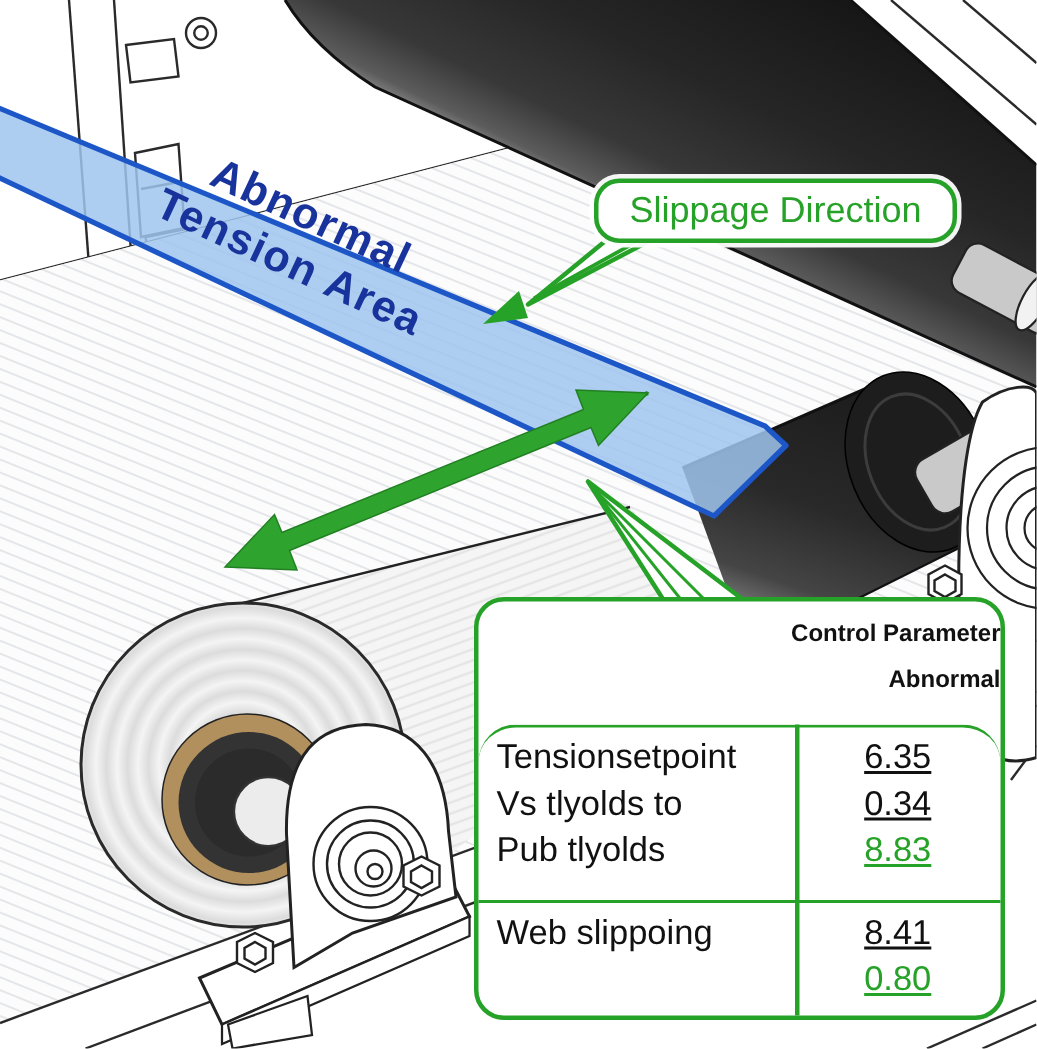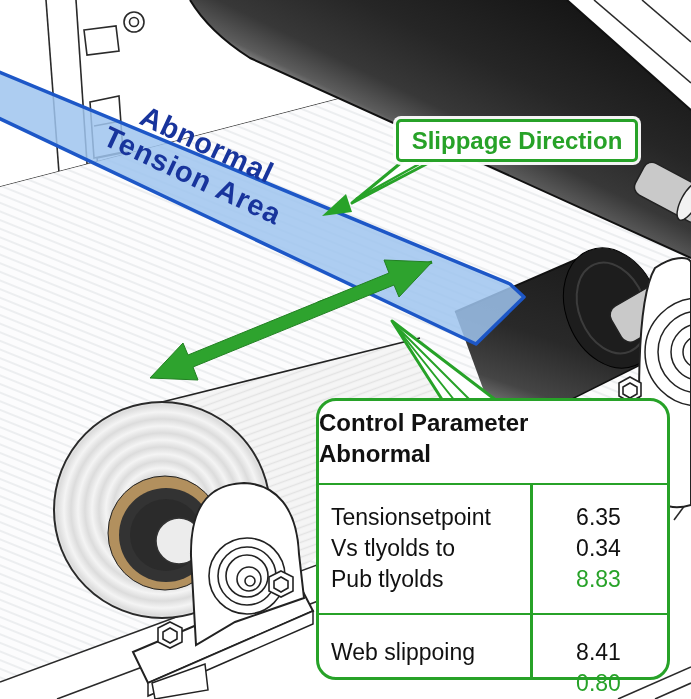--- a/index.html
+++ b/index.html
@@ -8,37 +8,37 @@
   #scene{position:absolute;left:0;top:0;width:691px;height:699px;}
 
   
   .band-label{position:absolute;left:72px;top:126px;width:256px;
     transform:rotate(25deg);transform-origin:center center;
     text-align:center;color:#18349c;font-weight:bold;font-size:29px;
     line-height:34px;letter-spacing:1px;}
 
   
   .callout-bubble{position:absolute;left:396px;top:119px;width:236px;height:37px;
-    background:#ffffff;border:3px solid #27a228;border-radius:5px;
+    background:#ffffff;border:3px solid #27a228;border-radius:17px;
     box-shadow:0 0 0 3px rgba(255,255,255,.95);
     display:flex;align-items:center;justify-content:center;
-    color:#27a228;font-size:24px;font-weight:700;white-space:nowrap;}
+    color:#27a228;font-size:24px;font-weight:400;white-space:nowrap;}
 
   
   .tbl{position:absolute;left:316px;top:398px;width:348px;height:276px;
     background:#ffffff;border:3.5px solid #27a228;border-radius:20px;
     color:#111;}
-  .tbl-header{height:76px;padding-top:6px;text-align:left;
-    font-weight:bold;font-size:24px;line-height:31px;}
+  .tbl-header{height:76px;padding-top:6px;text-align:right;
+    font-weight:bold;font-size:16px;line-height:31px;}
   .tbl-sec{position:relative;border-top:2.5px solid #27a228;}
-  .sec1{height:111px;padding-top:17px;}
-  .sec2{height:76px;padding-top:22px;}
+  .sec1{height:111px;padding-top:4px;border-radius:25px;}
+  .sec2{height:76px;padding-top:4px;}
   .trow{position:relative;height:31px;line-height:31px;font-size:23px;}
   .tlabel{position:absolute;left:12px;top:0;white-space:nowrap;}
-  .tval{position:absolute;left:211px;right:0;top:0;text-align:center;}
+  .tval{position:absolute;left:211px;right:0;top:0;text-align:center;text-decoration:underline;}
   .tval.green{color:#27a228;}
   .tbl-divider{position:absolute;left:211px;top:82px;bottom:0;width:2.5px;
     background:#27a228;}
 </style>
 </head>
 <body>
 
 <svg id="scene" viewBox="0 0 691 699">
   <defs>
     <pattern id="st" width="8" height="8" patternUnits="userSpaceOnUse" patternTransform="rotate(22)">

